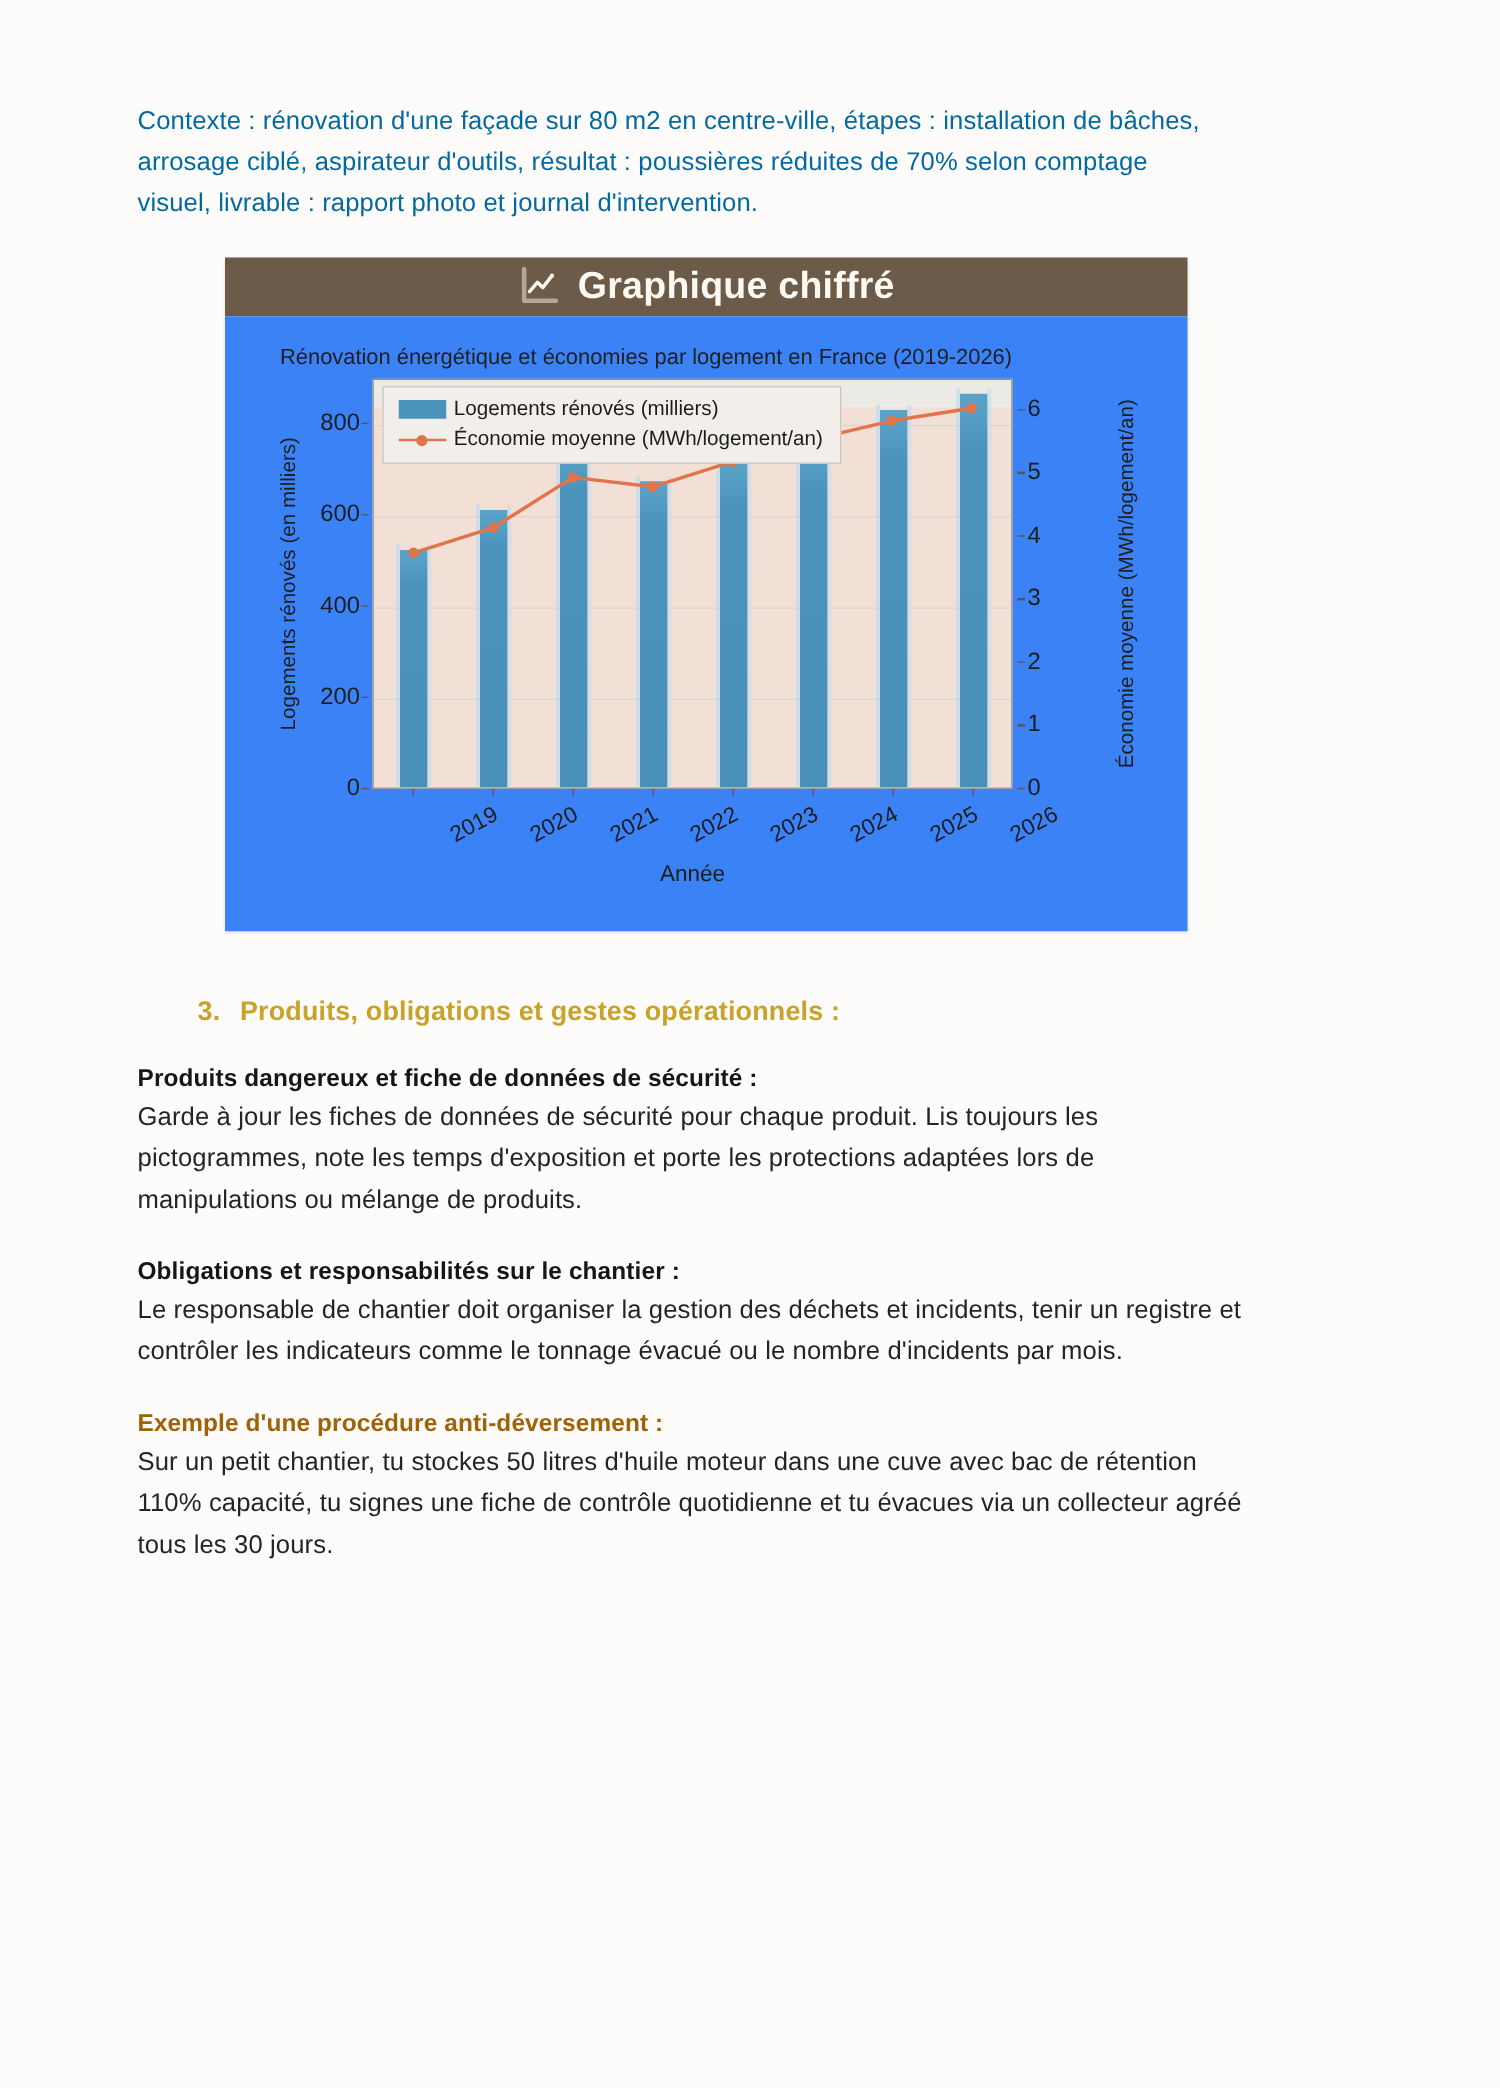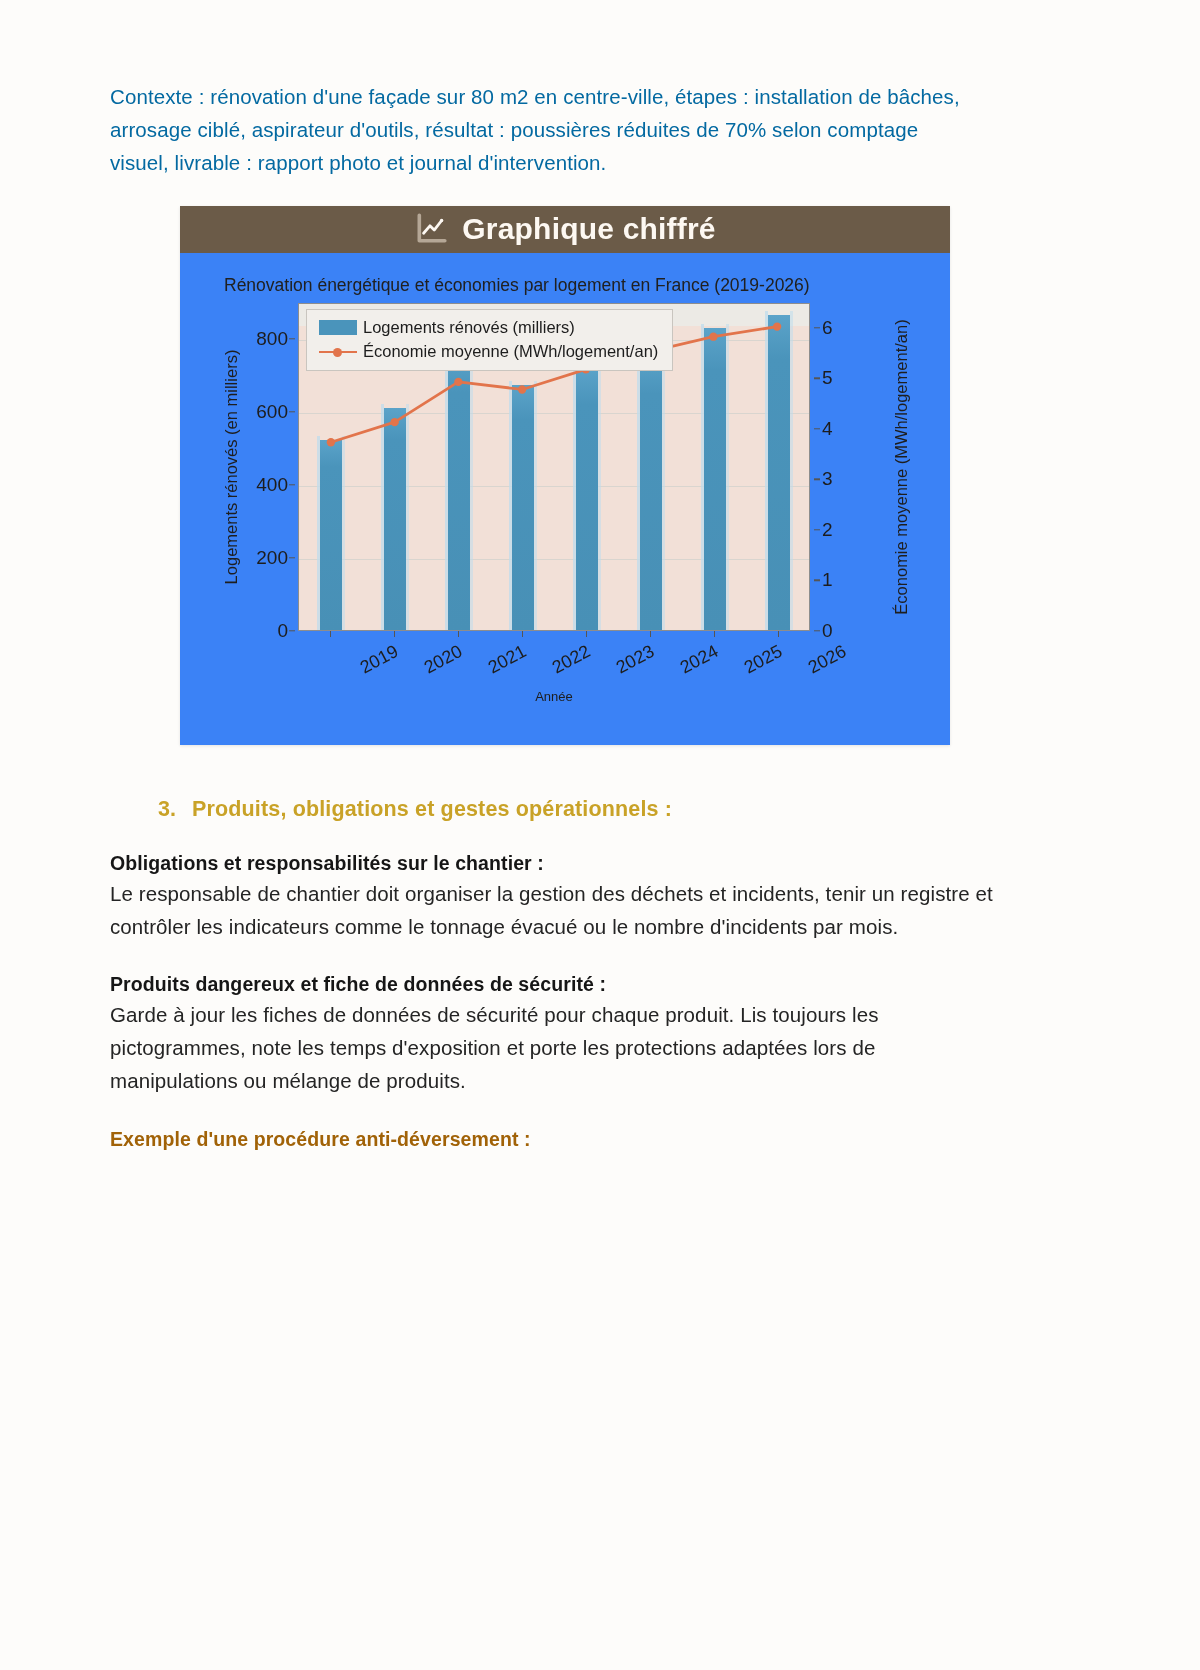--- a/index.html
+++ b/index.html
@@ -161,21 +161,21 @@
   }
   .xtickmark{
     position:absolute;
     width:1.4px;height:6px;background:#555;
   }
   .xlabel{
     position:absolute;
     left:118px;width:512px;
     top:436px;
     text-align:center;
-    font-size:13px;
+    font-size:18px;
     color:#1d1d1d;
   }
 
   
   .legend{
     position:absolute;
     left:126px;top:56px;
     background:#f2efeb;
     border:1px solid #c9c5bf;
     padding:8px 14px 9px 12px;
@@ -341,27 +341,28 @@
         </div>
       </div>
     </div>
 
     <div class="section-num">
       <span class="num">3.</span>
       <span>Produits, obligations et gestes opérationnels :</span>
     </div>
 
     <div class="block">
+      <h4>Produits dangereux et fiche de données de sécurité :</h4>
+      <p>Garde à jour les fiches de données de sécurité pour chaque produit. Lis toujours les pictogrammes, note les temps d'exposition et porte les protections adaptées lors de manipulations ou mélange de produits.</p>
+    </div>
+
+    <div class="block">
       <h4>Obligations et responsabilités sur le chantier :</h4>
       <p>Le responsable de chantier doit organiser la gestion des déchets et incidents, tenir un registre et contrôler les indicateurs comme le tonnage évacué ou le nombre d'incidents par mois.</p>
     </div>
 
     <div class="block">
-      <h4>Produits dangereux et fiche de données de sécurité :</h4>
-      <p>Garde à jour les fiches de données de sécurité pour chaque produit. Lis toujours les pictogrammes, note les temps d'exposition et porte les protections adaptées lors de manipulations ou mélange de produits.</p>
-    </div>
-
-    <div class="block">
       <h4 class="green">Exemple d'une procédure anti-déversement :</h4>
+      <p>Sur un petit chantier, tu stockes 50 litres d'huile moteur dans une cuve avec bac de rétention 110% capacité, tu signes une fiche de contrôle quotidienne et tu évacues via un collecteur agréé tous les 30 jours.</p>
     </div>
 
   </div>
 </div>
 
 </body></html>

